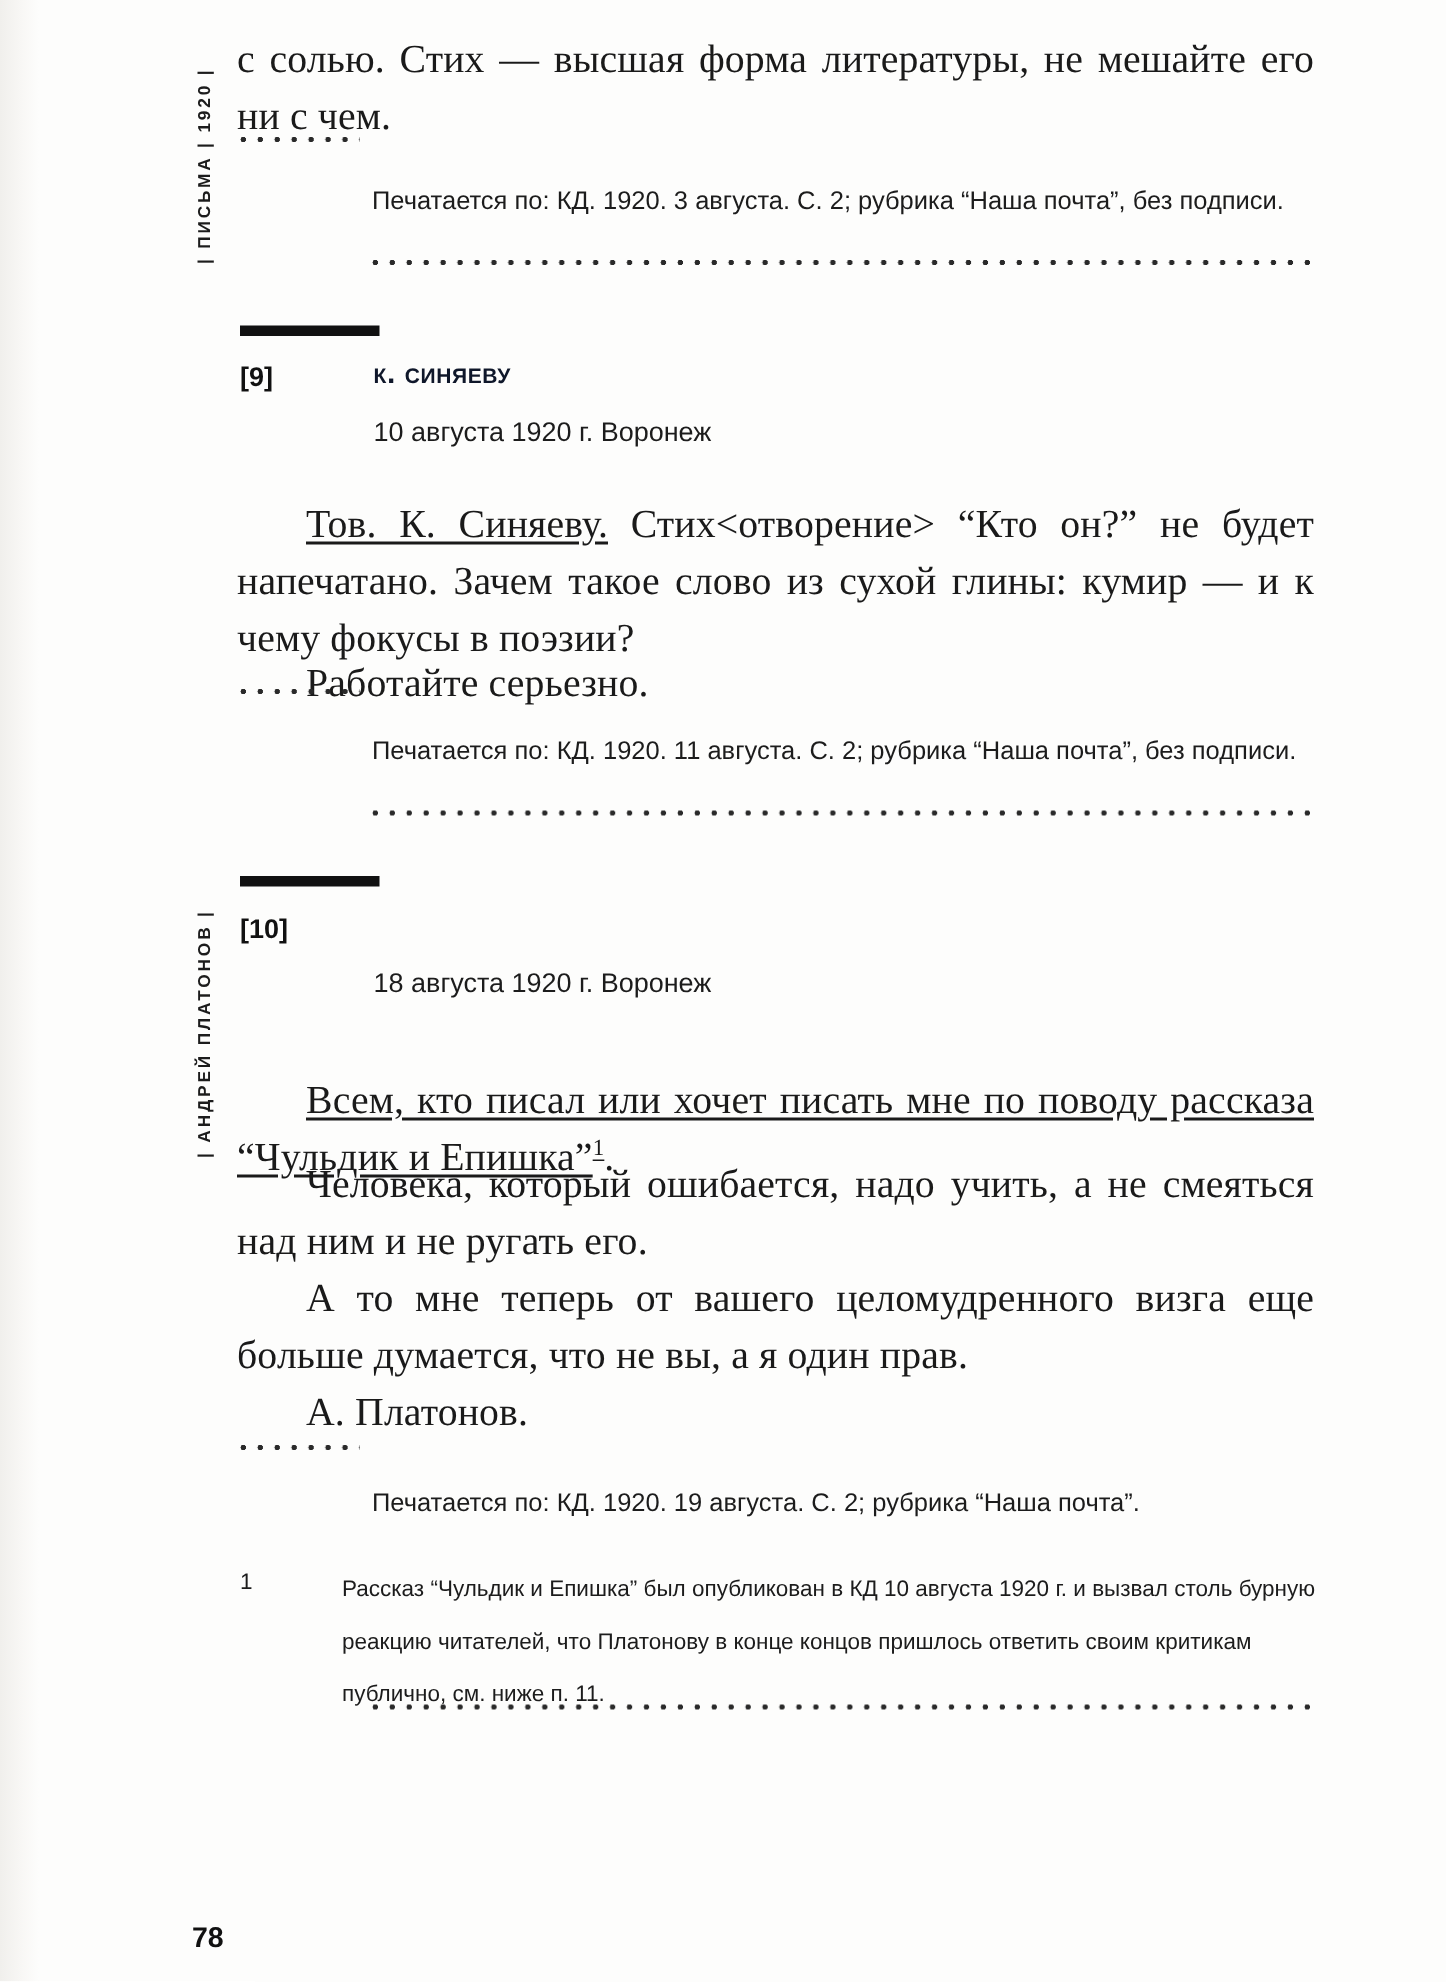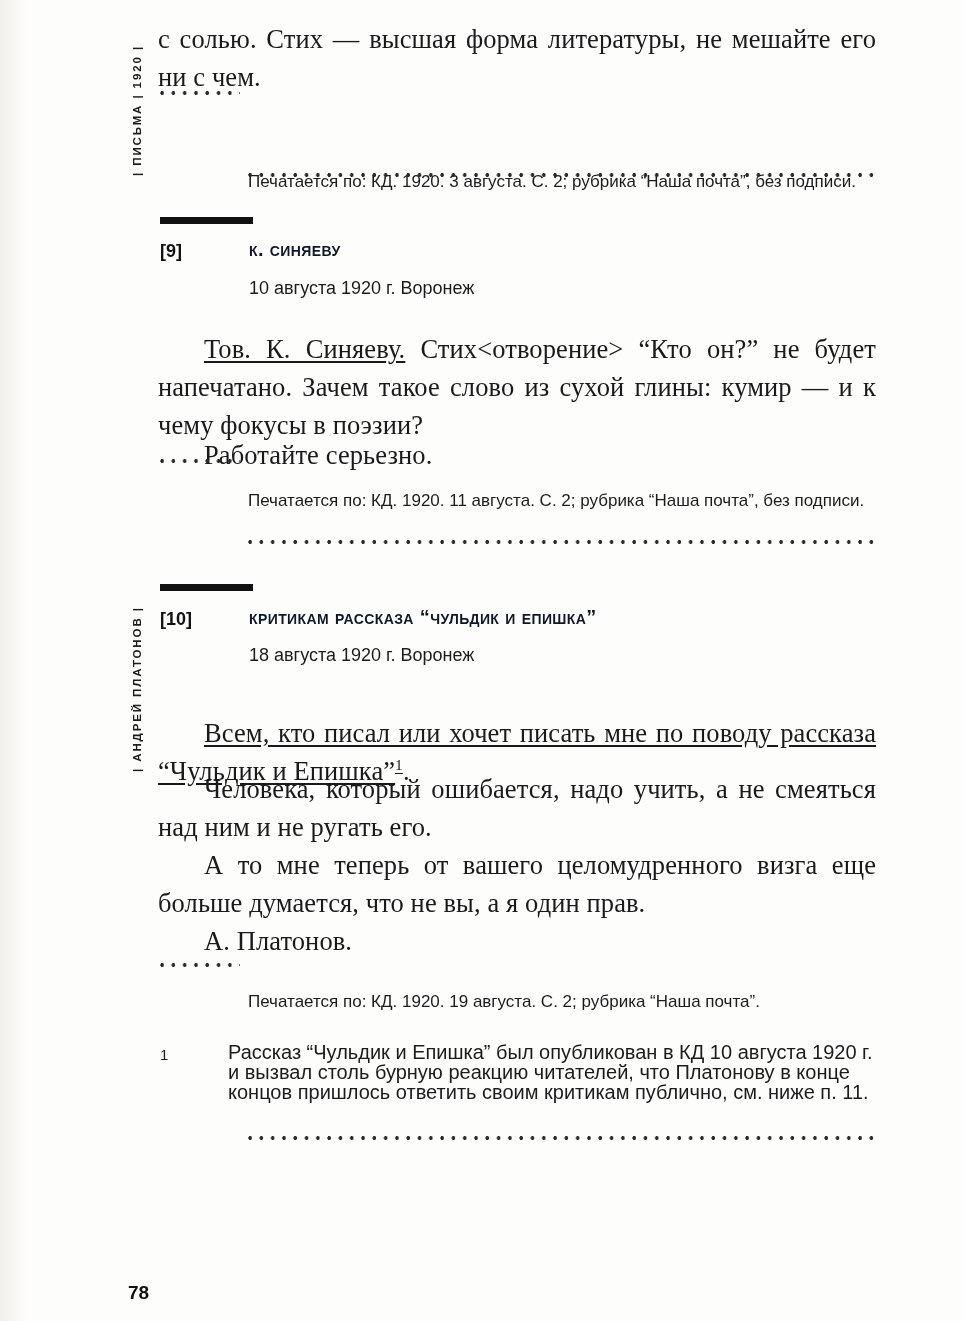--- a/index.html
+++ b/index.html
@@ -79,22 +79,22 @@
     left: 160px;
     font-family: "Liberation Sans", "DejaVu Sans", sans-serif;
     font-size: 15px;
     color: #1c1c1c;
   }
   .ftext {
     position: absolute;
     left: 228px;
     width: 650px;
     font-family: "Liberation Sans", "DejaVu Sans", sans-serif;
-    font-size: 20px;
-    line-height: 20px;
+    font-size: 15px;
+    line-height: 35px;
     color: #1c1c1c;
     margin: 0;
     text-indent: -0.0px;
   }
 
   
   .dots {
     position: absolute;
     height: 10px;
     background-image: radial-gradient(circle at 2.2px 50%, #2a2a2a 1.7px, rgba(0,0,0,0) 2.0px);
@@ -159,21 +159,21 @@
 
   <div class="scan-edge"></div>
 
   <div class="vrun" id="vrun-top">| ПИСЬМА | 1920 |</div>
   <div class="vrun" id="vrun-main">| АНДРЕЙ ПЛАТОНОВ |</div>
 
   <p class="col prose" style="top:20px;">с солью. Стих — высшая форма литературы, не мешайте его ни с чем.</p>
 
   <div class="dots short" style="left:160px; top:88px;"></div>
 
-  <p class="note" style="top:120px;margin-top:48px;">Печатается по: КД. 1920. 3 августа. С. 2; рубрика “Наша почта”, без подписи.</p>
+  <p class="note" style="top:120px;">Печатается по: КД. 1920. 3 августа. С. 2; рубрика “Наша почта”, без подписи.</p>
 
   <div class="dots" style="left:248px; top:170px; width:628px;"></div>
 
   <div class="bar" style="top:217px;"></div>
   <div class="sec-num" style="top:241px;">[9]</div>
   <div class="sec-title" style="top:238px;">К. Синяеву</div>
   <div class="sec-date" style="top:268px;">10 августа 1920 г. Воронеж</div>
 
   <p class="col prose" style="top:330px;">
     <span class="ind"></span><span class="u">Тов. К. Синяеву.</span><span> Стих&lt;отворение&gt; “Кто он?” не будет напечатано. Зачем такое слово из сухой глины: кумир — и к чему фокусы в поэзии?</span>
@@ -184,21 +184,20 @@
   </p>
 
   <div class="dots short" style="left:160px; top:456px;"></div>
 
   <p class="note" style="top:487px;">Печатается по: КД. 1920. 11 августа. С. 2; рубрика “Наша почта”, без подписи.</p>
 
   <div class="dots" style="left:248px; top:537px; width:628px;"></div>
 
   <div class="bar" style="top:584px;"></div>
   <div class="sec-num" style="top:609px;">[10]</div>
-  <div class="sec-title" style="top:606px;">Критикам рассказа “Чульдик и Епишка”</div>
   <div class="sec-date" style="top:635px;">18 августа 1920 г. Воронеж</div>
 
   <p class="col prose" style="top:694px;margin-top:20px;">
     <span class="ind"></span><span class="u">Всем, кто писал или хочет писать мне по поводу рассказа “Чульдик и Епишка”</span><sup class="u">1</sup><span>.</span>
   </p>
 
   <p class="col prose" style="top:770px;">
     <span class="ind"></span><span>Человека, который ошибается, надо учить, а не смеяться над ним и не ругать его.</span>
   </p>
 

